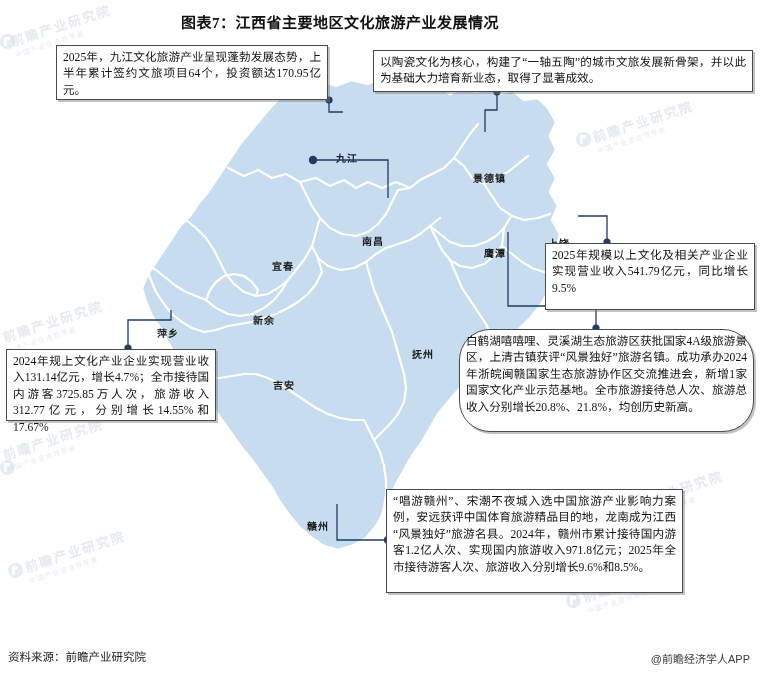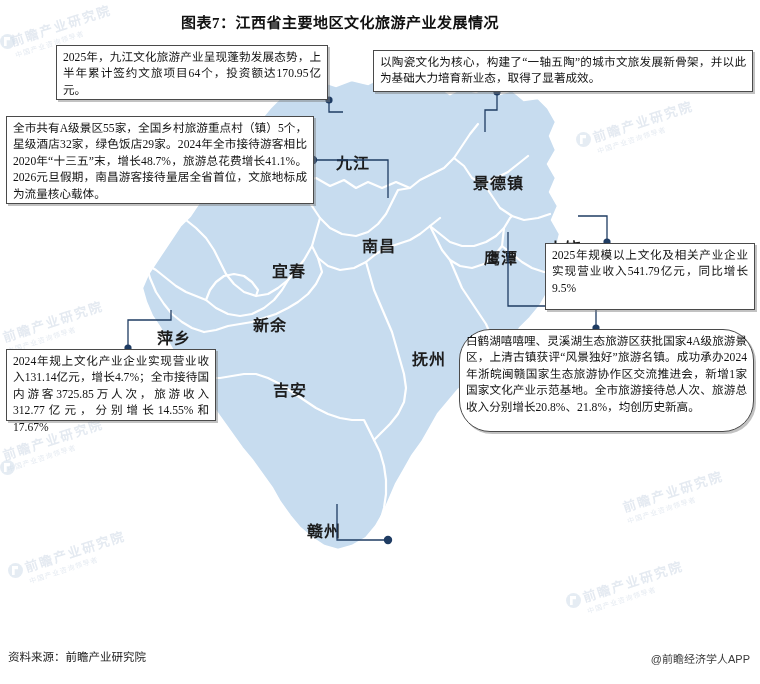--- a/index.html
+++ b/index.html
@@ -47,21 +47,21 @@
     background:#d4e0ec;opacity:.6;pointer-events:none;
   }
   .wm-logo:after{
     content:"";position:absolute;left:4px;top:3px;width:6px;height:9px;
     background:#fff;clip-path:polygon(0 0,100% 0,100% 35%,45% 35%,45% 100%,0 100%);
   }
 
   
   .city{
     position:absolute;
-    font-size:16px;
+    font-size:10px;
     font-weight:bold;
     color:#1c1c1c;
     white-space:nowrap;
     font-family:"Liberation Serif","DejaVu Serif",serif;
     letter-spacing:1px;
   }
 
   
   .callout{
     position:absolute;
@@ -248,25 +248,25 @@
       <circle cx="596" cy="328" r="3.6"></circle>
       <circle cx="128" cy="348" r="3.6"></circle>
       <circle cx="388" cy="540" r="4.2"></circle>
     </g>
   </svg>
 
   <div class="callout" style="left:56px;top:45px;width:272px;height:55px;">2025年，九江文化旅游产业呈现蓬勃发展态势，上半年累计签约文旅项目64个，投资额达170.95亿元。</div>
 
   <div class="callout" style="left:373px;top:50px;width:380px;height:42px;">以陶瓷文化为核心，构建了“一轴五陶”的城市文旅发展新骨架，并以此为基础大力培育新业态，取得了显著成效。</div>
 
-  <div class="callout" style="left:6px;top:116px;width:308px;height:88px;">全市共有A级景区55家，全国乡村旅游重点村（镇）5个，星级酒店32家，绿色饭店29家。2024年全市接待游客相比2020年“十三五”末，增长48.7%，旅游总花费增长41.1%。2026元旦假期，南昌游客接待量居全省首位，文旅地标成为流量核心载体。</div>
 
   <div class="callout" style="left:545px;top:243px;width:210px;height:67px;">2025年规模以上文化及相关产业企业实现营业收入541.79亿元，同比增长9.5%</div>
 
   <div class="callout" style="left:459px;top:329px;width:295px;height:103px;border-radius:31px;">白鹤湖嘻嘻哩、灵溪湖生态旅游区获批国家4A级旅游景区，上清古镇获评“风景独好”旅游名镇。成功承办2024年浙皖闽赣国家生态旅游协作区交流推进会，新增1家国家文化产业示范基地。全市旅游接待总人次、旅游总收入分别增长20.8%、21.8%，均创历史新高。</div>
 
   <div class="callout" style="left:6px;top:349px;width:210px;height:72px;">2024年规上文化产业企业实现营业收入131.14亿元，增长4.7%；全市接待国内游客3725.85万人次，旅游收入312.77亿元，分别增长14.55%和17.67%</div>
 
+  <div class="callout" style="left:386px;top:489px;width:297px;height:104px;">“唱游赣州”、宋潮不夜城入选中国旅游产业影响力案例，安远获评中国体育旅游精品目的地，龙南成为江西“风景独好”旅游名县。2024年，赣州市累计接待国内游客1.2亿人次、实现国内旅游收入971.8亿元；2025年全市接待游客人次、旅游收入分别增长9.6%和8.5%。</div>
 
   <div class="src">资料来源：前瞻产业研究院</div>
   <div class="app">@前瞻经济学人APP</div>
 
 </div>
 
 </body></html>

